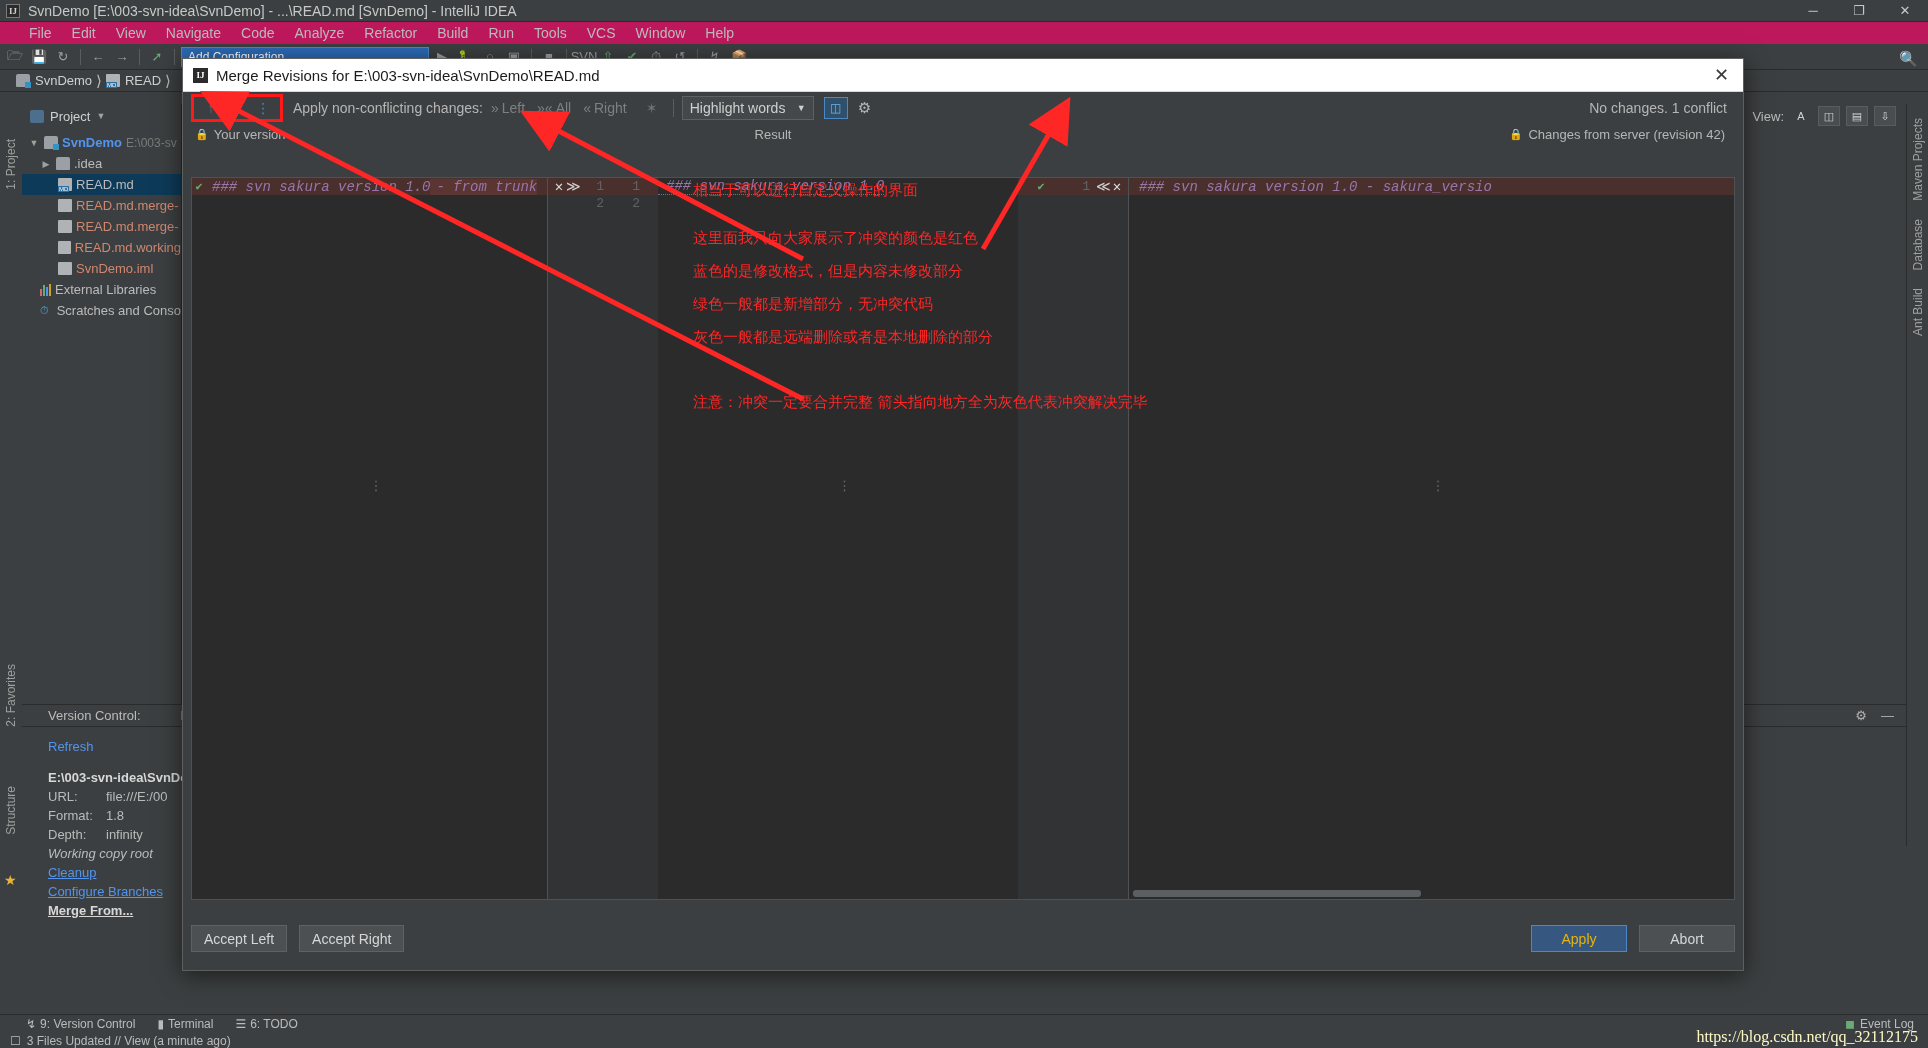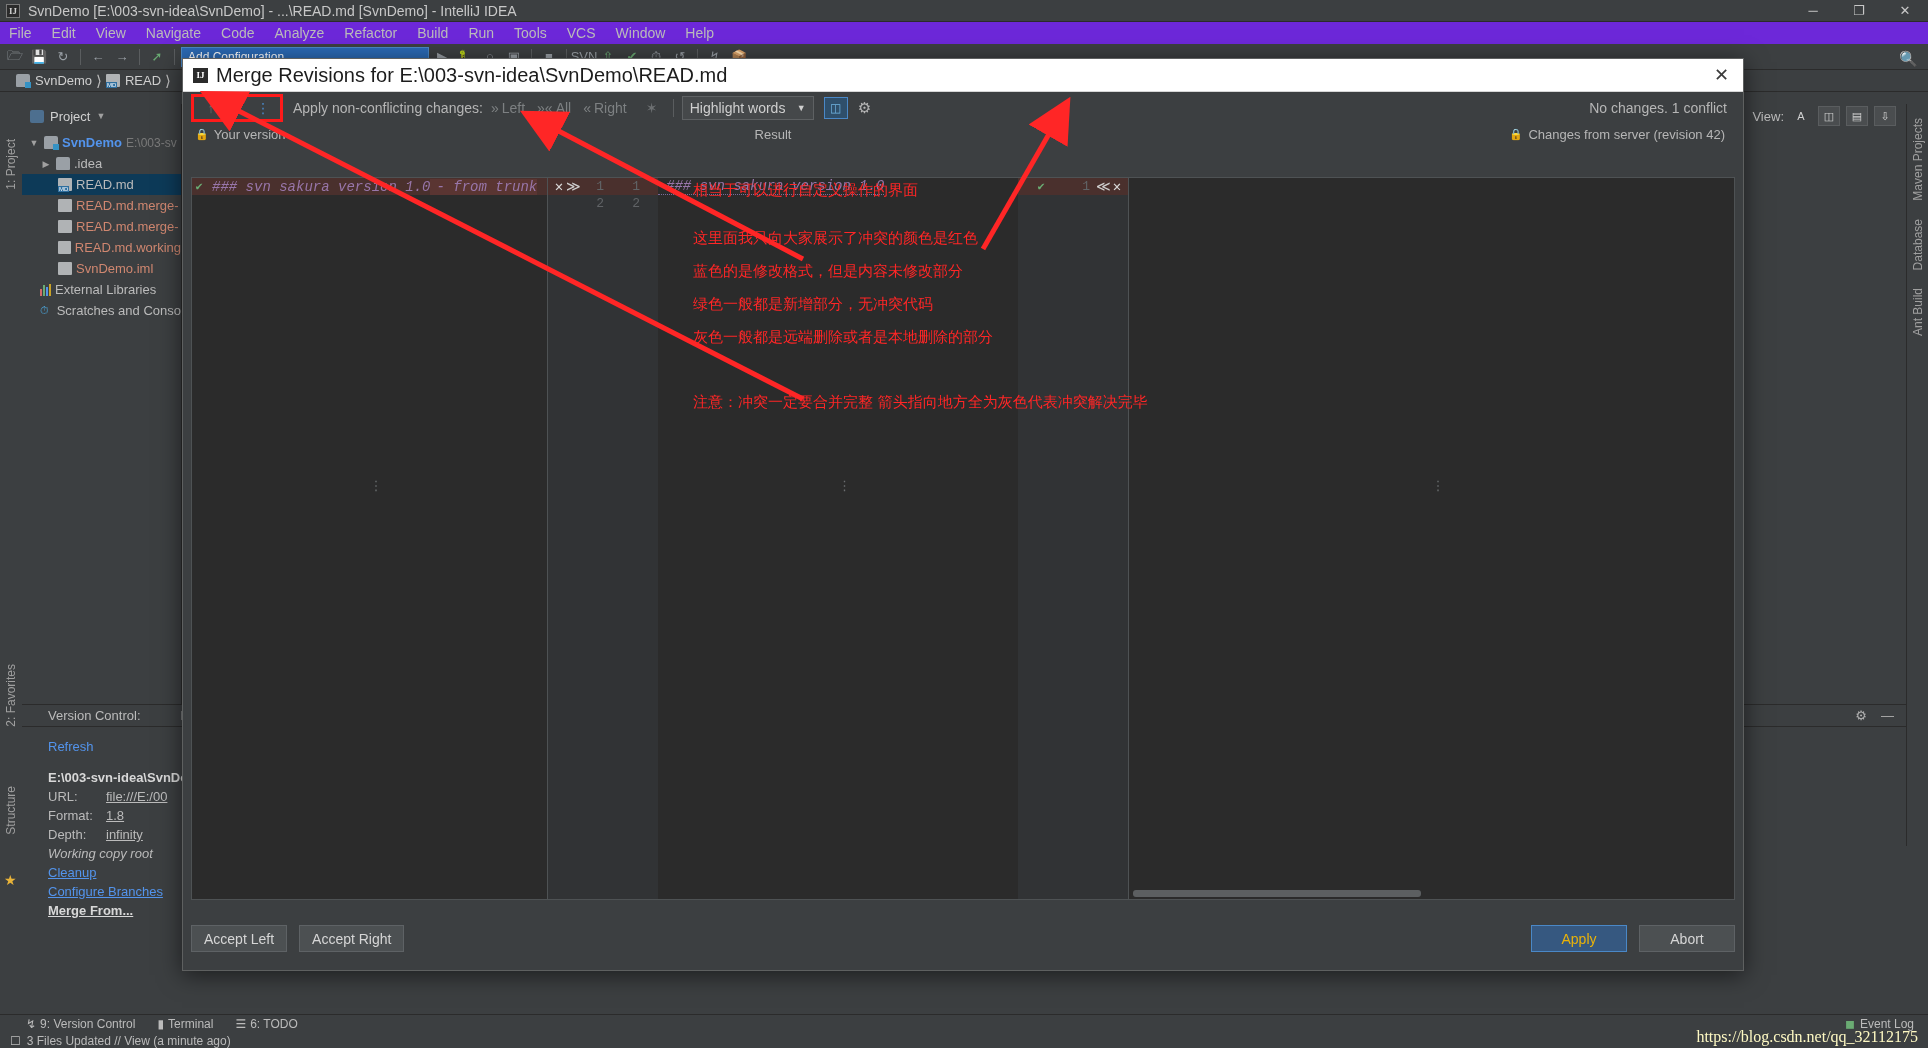--- a/index.html
+++ b/index.html
@@ -25,22 +25,22 @@
     font-family:"Liberation Serif", serif; font-weight:bold;
   }
   .titlebar .t{ font-size:14px; color:#c8c8c8; }
   .winbtns{ margin-left:auto; display:flex; }
   .winbtns span{
     width:46px;height:22px;display:flex;align-items:center;justify-content:center;
     font-size:13px;color:#c8c8c8;
   }
 
   
-  .menubar{ height:22px; display:flex; align-items:center; padding-left:0; gap:2px;
-            background:#6d28d9; }
+  .menubar{ height:22px; display:flex; align-items:center; padding-left:20px; gap:2px;
+            background:#be185d; }
   .menubar .mi{ padding:2px 9px; font-size:14px; color:#bbbbbb; }
 
   
   .toolbar{ height:26px; display:flex; align-items:center; padding:0 4px; gap:2px;
             background:#3c3f41; border-bottom:1px solid #2b2b2b;}
   .tb-ico{ width:22px;height:20px;display:flex;align-items:center;justify-content:center;
            color:#9aa0a6; font-size:13px;}
   .tb-sep{ width:1px;height:16px;background:#5a5d5f;margin:0 4px;}
   .tb-combo{ width:248px;height:20px;background:#2b6ab5;border:1px solid #4a88c7;
              color:#ffffff;font-size:12px;display:flex;align-items:center;padding:0 6px;}
@@ -96,21 +96,21 @@
   #vcpanel{ position:absolute; left:22px; right:22px; bottom:34px; top:704px;
             background:#3c3f41; border-top:1px solid #2b2b2b;}
   .vc-head{ height:22px; display:flex; align-items:center; gap:40px; padding-left:26px;
             border-bottom:1px solid #2b2b2b; font-size:13px; color:#bbb;}
   .vc-head .icons{ margin-left:auto; display:flex; gap:14px; padding-right:12px; color:#b0b0b0;}
   .vc-body{ padding:10px 0 0 26px; font-size:13px; line-height:19px;}
   .lnk{ color:#5394ec; }
   .lnk.u{ text-decoration:underline; }
   .kv{ display:flex; }
   .kv .k{ width:58px; color:#bbb;}
-  .kv .v{ color:#bbb;text-decoration:underline;}
+  .kv .v{ color:#bbb;}
   .bold{ font-weight:bold; color:#d8d8d8;}
   .ital{ font-style:italic; }
 
   
   #statusbar{ position:absolute; left:0; right:0; bottom:0; height:34px; background:#3c3f41;
               border-top:1px solid #2b2b2b;}
   .sb-tabs{ height:18px; display:flex; align-items:center; gap:22px; padding-left:26px;
             font-size:12px; color:#bbb;}
   .sb-tabs .tb{ display:flex; align-items:center; gap:4px;}
   .sb-msg{ height:16px; display:flex; align-items:center; gap:6px; padding-left:10px;
@@ -124,21 +124,21 @@
   #dialog{
     position:absolute; left:182px; top:58px; width:1562px; height:913px;
     background:#3c3f41; border:1px solid #5e6060;
     box-shadow:0 4px 22px rgba(0,0,0,.55);
   }
   .dlg-title{ height:33px; background:#ffffff; display:flex; align-items:center;
               padding:0 10px; border-bottom:1px solid #d6d6d6;}
   .dlg-title .ij{ width:15px;height:15px;background:#2b2b2b;color:#fff;font-size:9px;
                   line-height:14px;text-align:center;margin-right:8px;
                   font-family:"Liberation Serif",serif;font-weight:bold;}
-  .dlg-title .txt{ color:#1c1c1c; font-size:20px;}
+  .dlg-title .txt{ color:#1c1c1c; font-size:15px;}
   .dlg-title .x{ margin-left:auto; color:#3b3b3b; font-size:18px; padding:0 4px;}
 
   .dlg-toolbar{ height:32px; display:flex; align-items:center; gap:0; padding-left:8px;
                 background:#3c3f41;}
   .redbox{ border:3px solid #ff1a1a; height:28px; display:flex; align-items:center; padding:0 4px;}
   .ticon{ width:26px;height:22px;display:flex;align-items:center;justify-content:center;
           color:#a5a8aa; font-size:14px;}
   .ticon.dim{ color:#6d7072;}
   .applylbl{ font-size:14px; color:#b6b6b6; margin:0 8px 0 10px;}
   .chg{ font-size:14px; color:#7d8082; display:flex; align-items:center; gap:3px; margin-right:12px;}
@@ -502,20 +502,23 @@
           <span class="lnum" style="width:22px">1</span>
           <span class="mark-ch">≪</span>
           <span class="mark-x">✕</span>
         </div>
       </div>
 
       <div class="vdiv"></div>
 
       <div class="pane" style="flex:1;">
         <div class="code-area">
+          <div class="crow conf">
+            <span class="src" style="padding-left:10px">### svn sakura version 1.0 - sakura_versio</span>
+          </div>
           <div class="crow"></div>
         </div>
         <div class="dots" style="position:absolute;left:50%;top:300px;">⋮</div>
         <div class="hscroll" style="left:4px; width:288px;"></div>
       </div>
     </div>
 
     <div id="anno">
       <svg width="1562" height="913" style="position:absolute;inset:0">
         <defs>

